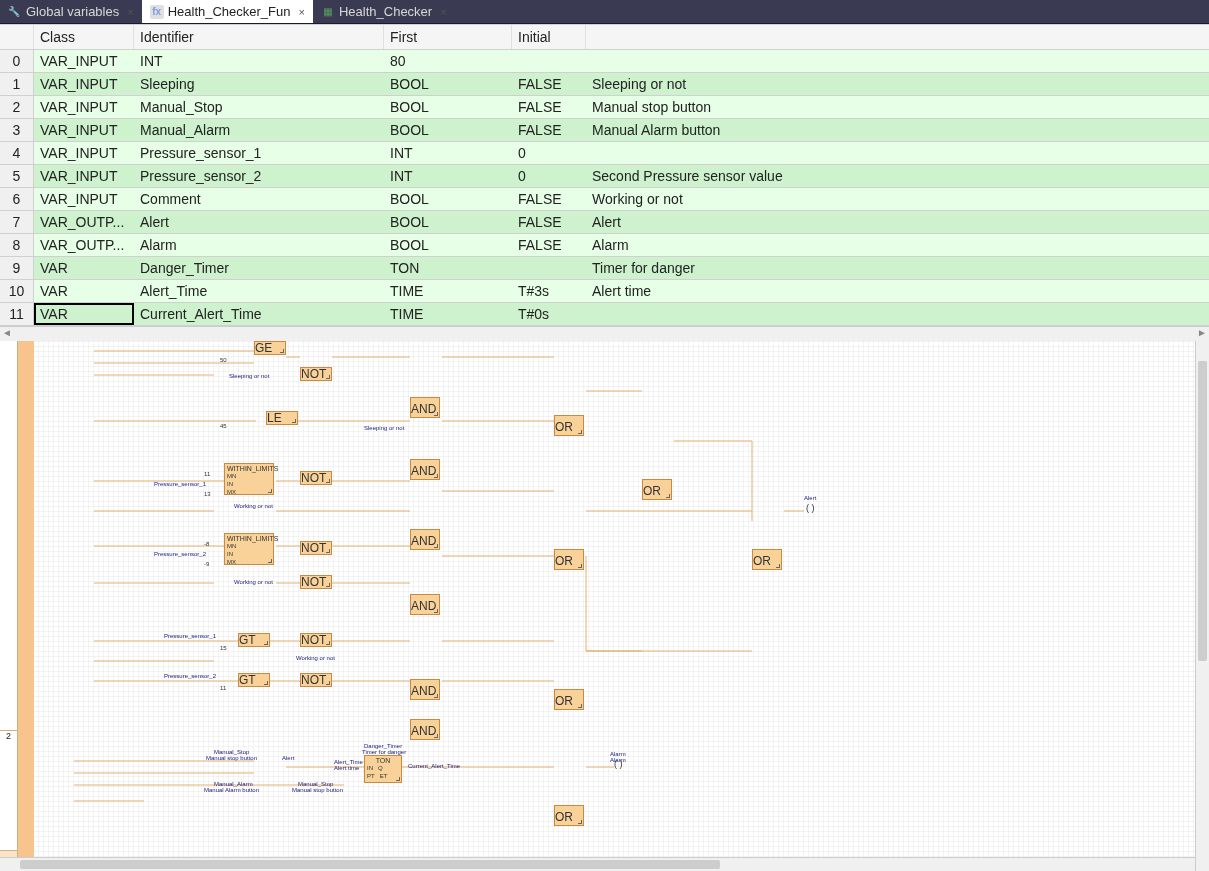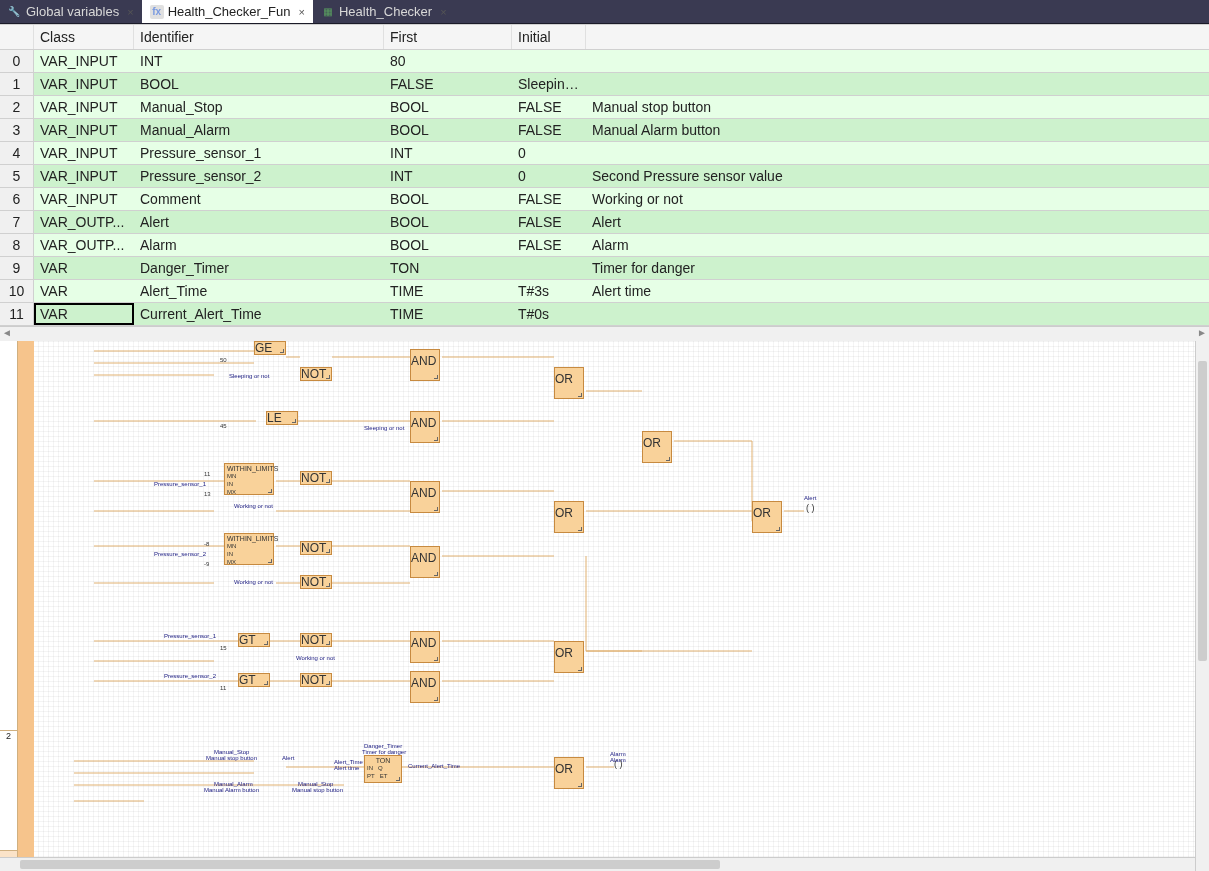--- a/index.html
+++ b/index.html
@@ -39,21 +39,21 @@
 .fbd-right { width: 14px; background: #f6c48c; }
 .fbd-canvas { flex: 1; position: relative; background:
   repeating-linear-gradient(0deg, #fff 0 4px, #f4f4f4 4px 5px),
   repeating-linear-gradient(90deg, #fff 0 4px, #f4f4f4 4px 5px);
   background-blend-mode: multiply;
 }
 .fbd-canvas svg { position: absolute; top: 0; left: 0; width: 100%; height: 100%; }
 
 .blk { position: absolute; background: #f9d29a; border: 1px solid #c78a40; font-size: 12px; color: #333; text-align: left; }
 .blk.small { width: 32px; height: 14px; line-height: 12px; }
-.blk.med { width: 30px; height: 32px; line-height: 22px; }
+.blk.med { width: 30px; height: 21px; line-height: 22px; margin-top: 48px; }
 .blk.tall { width: 50px; height: 32px; font-size: 7px; text-align: left; padding: 1px 2px; }
 .blk.ton { width: 38px; height: 28px; font-size: 7px; text-align: left; padding: 1px 2px; }
 .blk .pin { font-size: 6px; color: #333; display: block; line-height: 8px; }
 .blk-corner { position: absolute; right: 1px; bottom: 1px; width: 4px; height: 4px; border-right: 1px solid #666; border-bottom: 1px solid #666; }
 
 .wire { stroke: #e0b070; stroke-width: 1; fill: none; }
 .lbl { position: absolute; font-size: 6px; color: #1a1a80; white-space: nowrap; }
 .lbl.num { color: #333; }
 .coil { position: absolute; font-size: 9px; color: #333; }
 
@@ -96,20 +96,21 @@
     <div id="grid-body">
         <div class="grid-row row-light">
           <div class="rownum">0</div>
           <div>VAR_INPUT</div>
           <div>INT</div>
           <div>80</div>
         </div>
         <div class="grid-row row-dark">
           <div class="rownum">1</div>
           <div>VAR_INPUT</div>
+          <div>Sleeping</div>
           <div>BOOL</div>
           <div>FALSE</div>
           <div>Sleeping or not</div>
         </div>
         <div class="grid-row row-light">
           <div class="rownum">2</div>
           <div>VAR_INPUT</div>
           <div>Manual_Stop</div>
           <div>BOOL</div>
           <div>FALSE</div>

